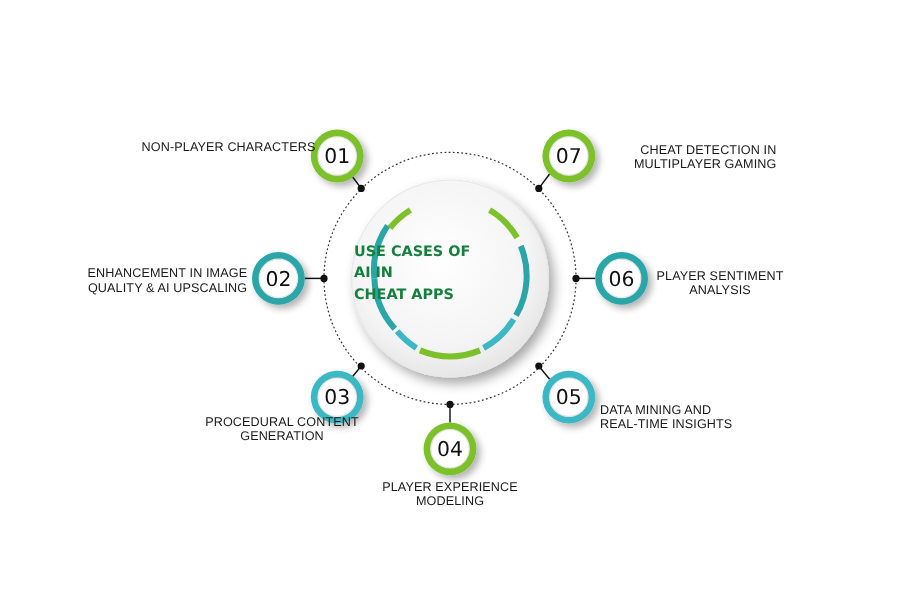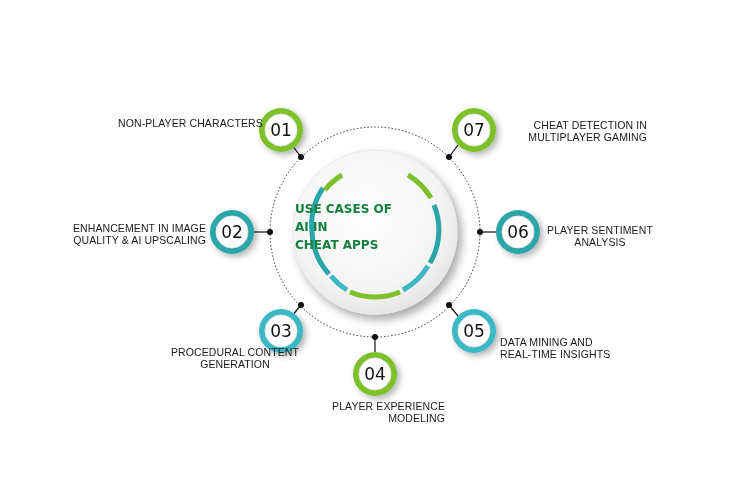--- a/index.html
+++ b/index.html
@@ -136,21 +136,21 @@
     <span class="line">NON-PLAYER CHARACTERS</span>
   </div>
   <div class="label" style="left:62px; top:222px; width:144px; text-align:right;">
     <span class="line">ENHANCEMENT IN IMAGE</span>
     <span class="line">QUALITY &amp; AI UPSCALING</span>
   </div>
   <div class="label" style="left:124px; top:346px; width:130px; text-align:center;margin-left:46px;">
     <span class="line">PROCEDURAL CONTENT</span>
     <span class="line">GENERATION</span>
   </div>
-  <div class="label" style="left:305px; top:400px; width:140px; text-align:right;">
+  <div class="label" style="left:305px; top:400px; width:140px; text-align:center;">
     <span class="line">PLAYER EXPERIENCE</span>
     <span class="line">MODELING</span>
   </div>
   <div class="label" style="left:500px; top:336px; width:130px; text-align:left;">
     <span class="line">DATA MINING AND</span>
     <span class="line">REAL-TIME INSIGHTS</span>
   </div>
   <div class="label" style="left:545px; top:224px; width:110px; text-align:center;">
     <span class="line">PLAYER SENTIMENT</span>
     <span class="line">ANALYSIS</span>

